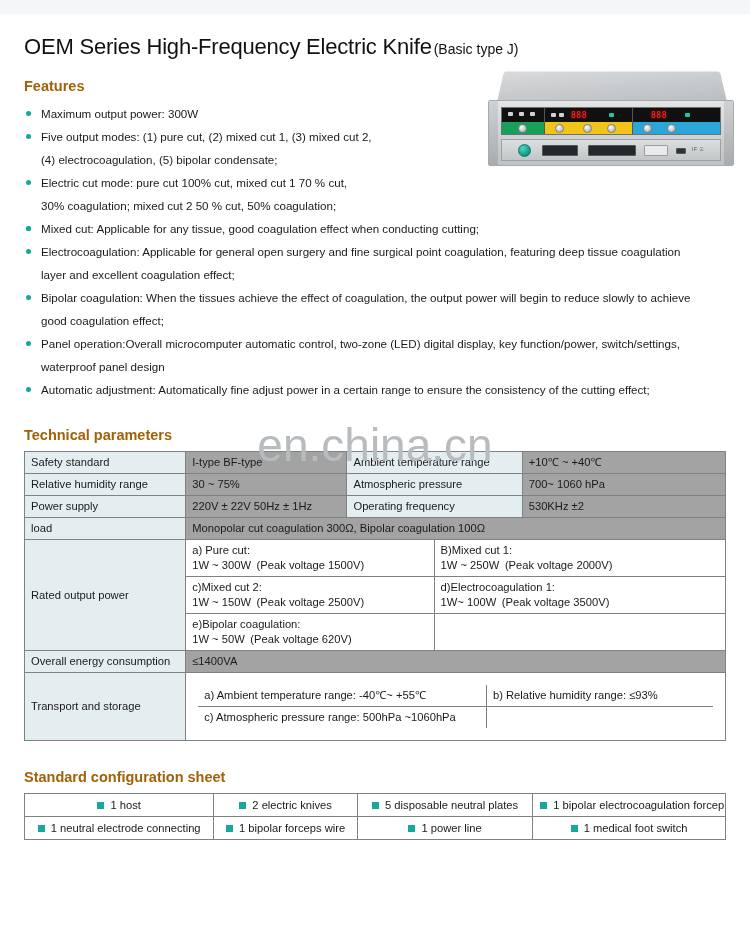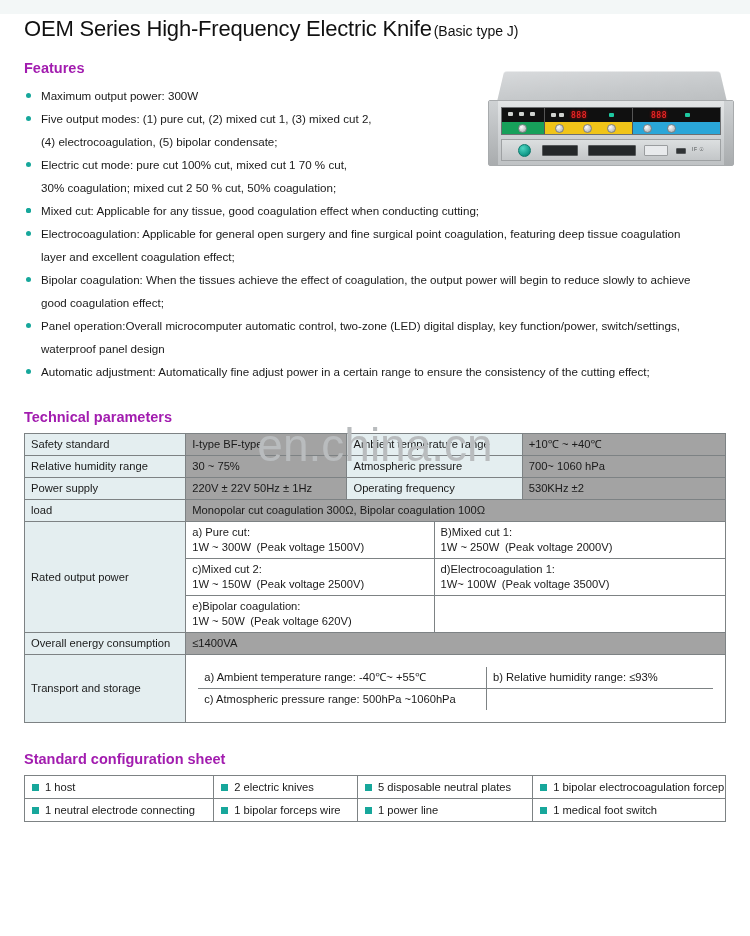--- a/index.html
+++ b/index.html
@@ -19,38 +19,38 @@
     width: 750px; height: 14px;
     background: #f3f7f7;
   }
   .page {
     position: relative;
     padding: 0 24px;
   }
 
   
   .title-wrap {
-    padding-top: 16px;
+    padding-top: 34px;
     white-space: nowrap;
   }
   .title-main {
     font-size: 22px;
     font-weight: 400;
     letter-spacing: -0.2px;
     color: #111111;
   }
   .title-sub {
     font-size: 14px;
     color: #111111;
     margin-left: 2px;
   }
 
   
   .section-head {
-    color: #a21caf;
+    color: #a16207;
     font-size: 14.5px;
     font-weight: bold;
     margin-top: 18px;
     margin-bottom: 8px;
   }
   .section-head.tech { margin-top: 26px; }
 
   
   .features {
     position: relative;
@@ -236,20 +236,21 @@
     border-collapse: collapse;
     font-size: 11.2px;
     table-layout: fixed;
   }
   table.config td {
     border: 1px solid #7d8284;
     padding: 5px 7px;
     background: #ffffff;
     white-space: nowrap;
     overflow: hidden;
+    text-align: center;
   }
   .sq {
     display: inline-block;
     width: 7px; height: 7px;
     background: #17a79b;
     margin-right: 6px;
     vertical-align: 0px;
   }
 </style>
 </head>

